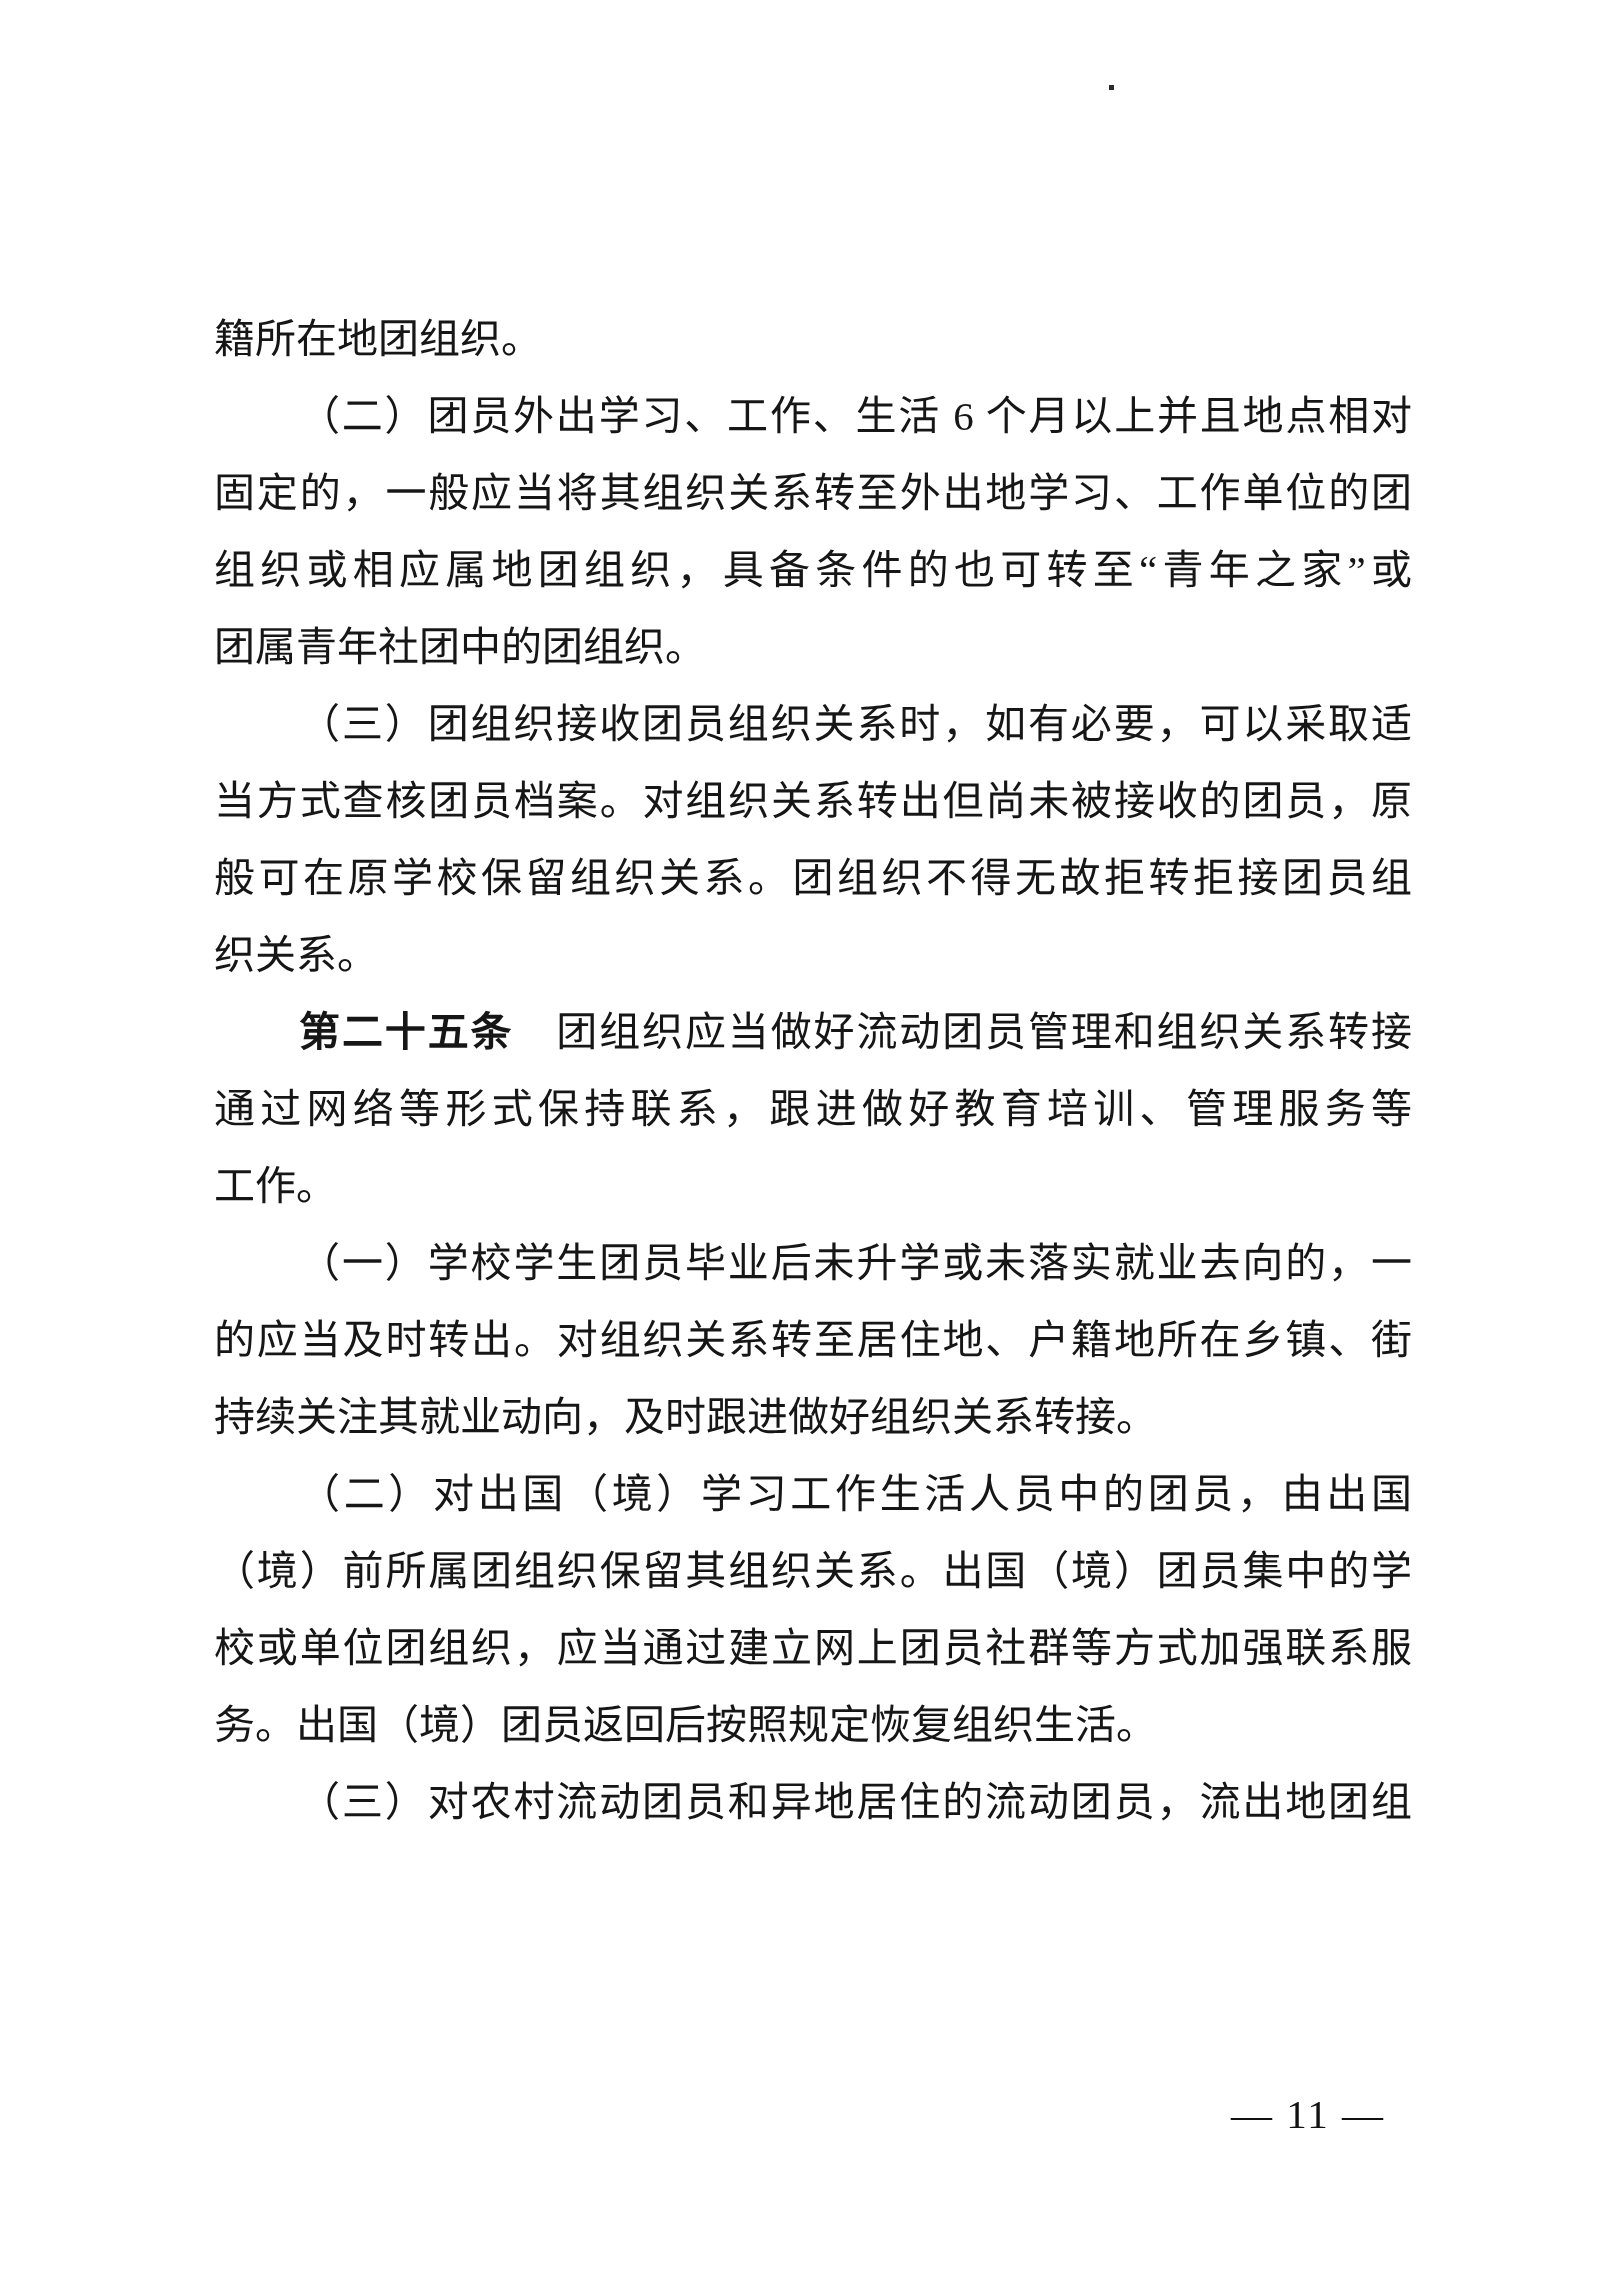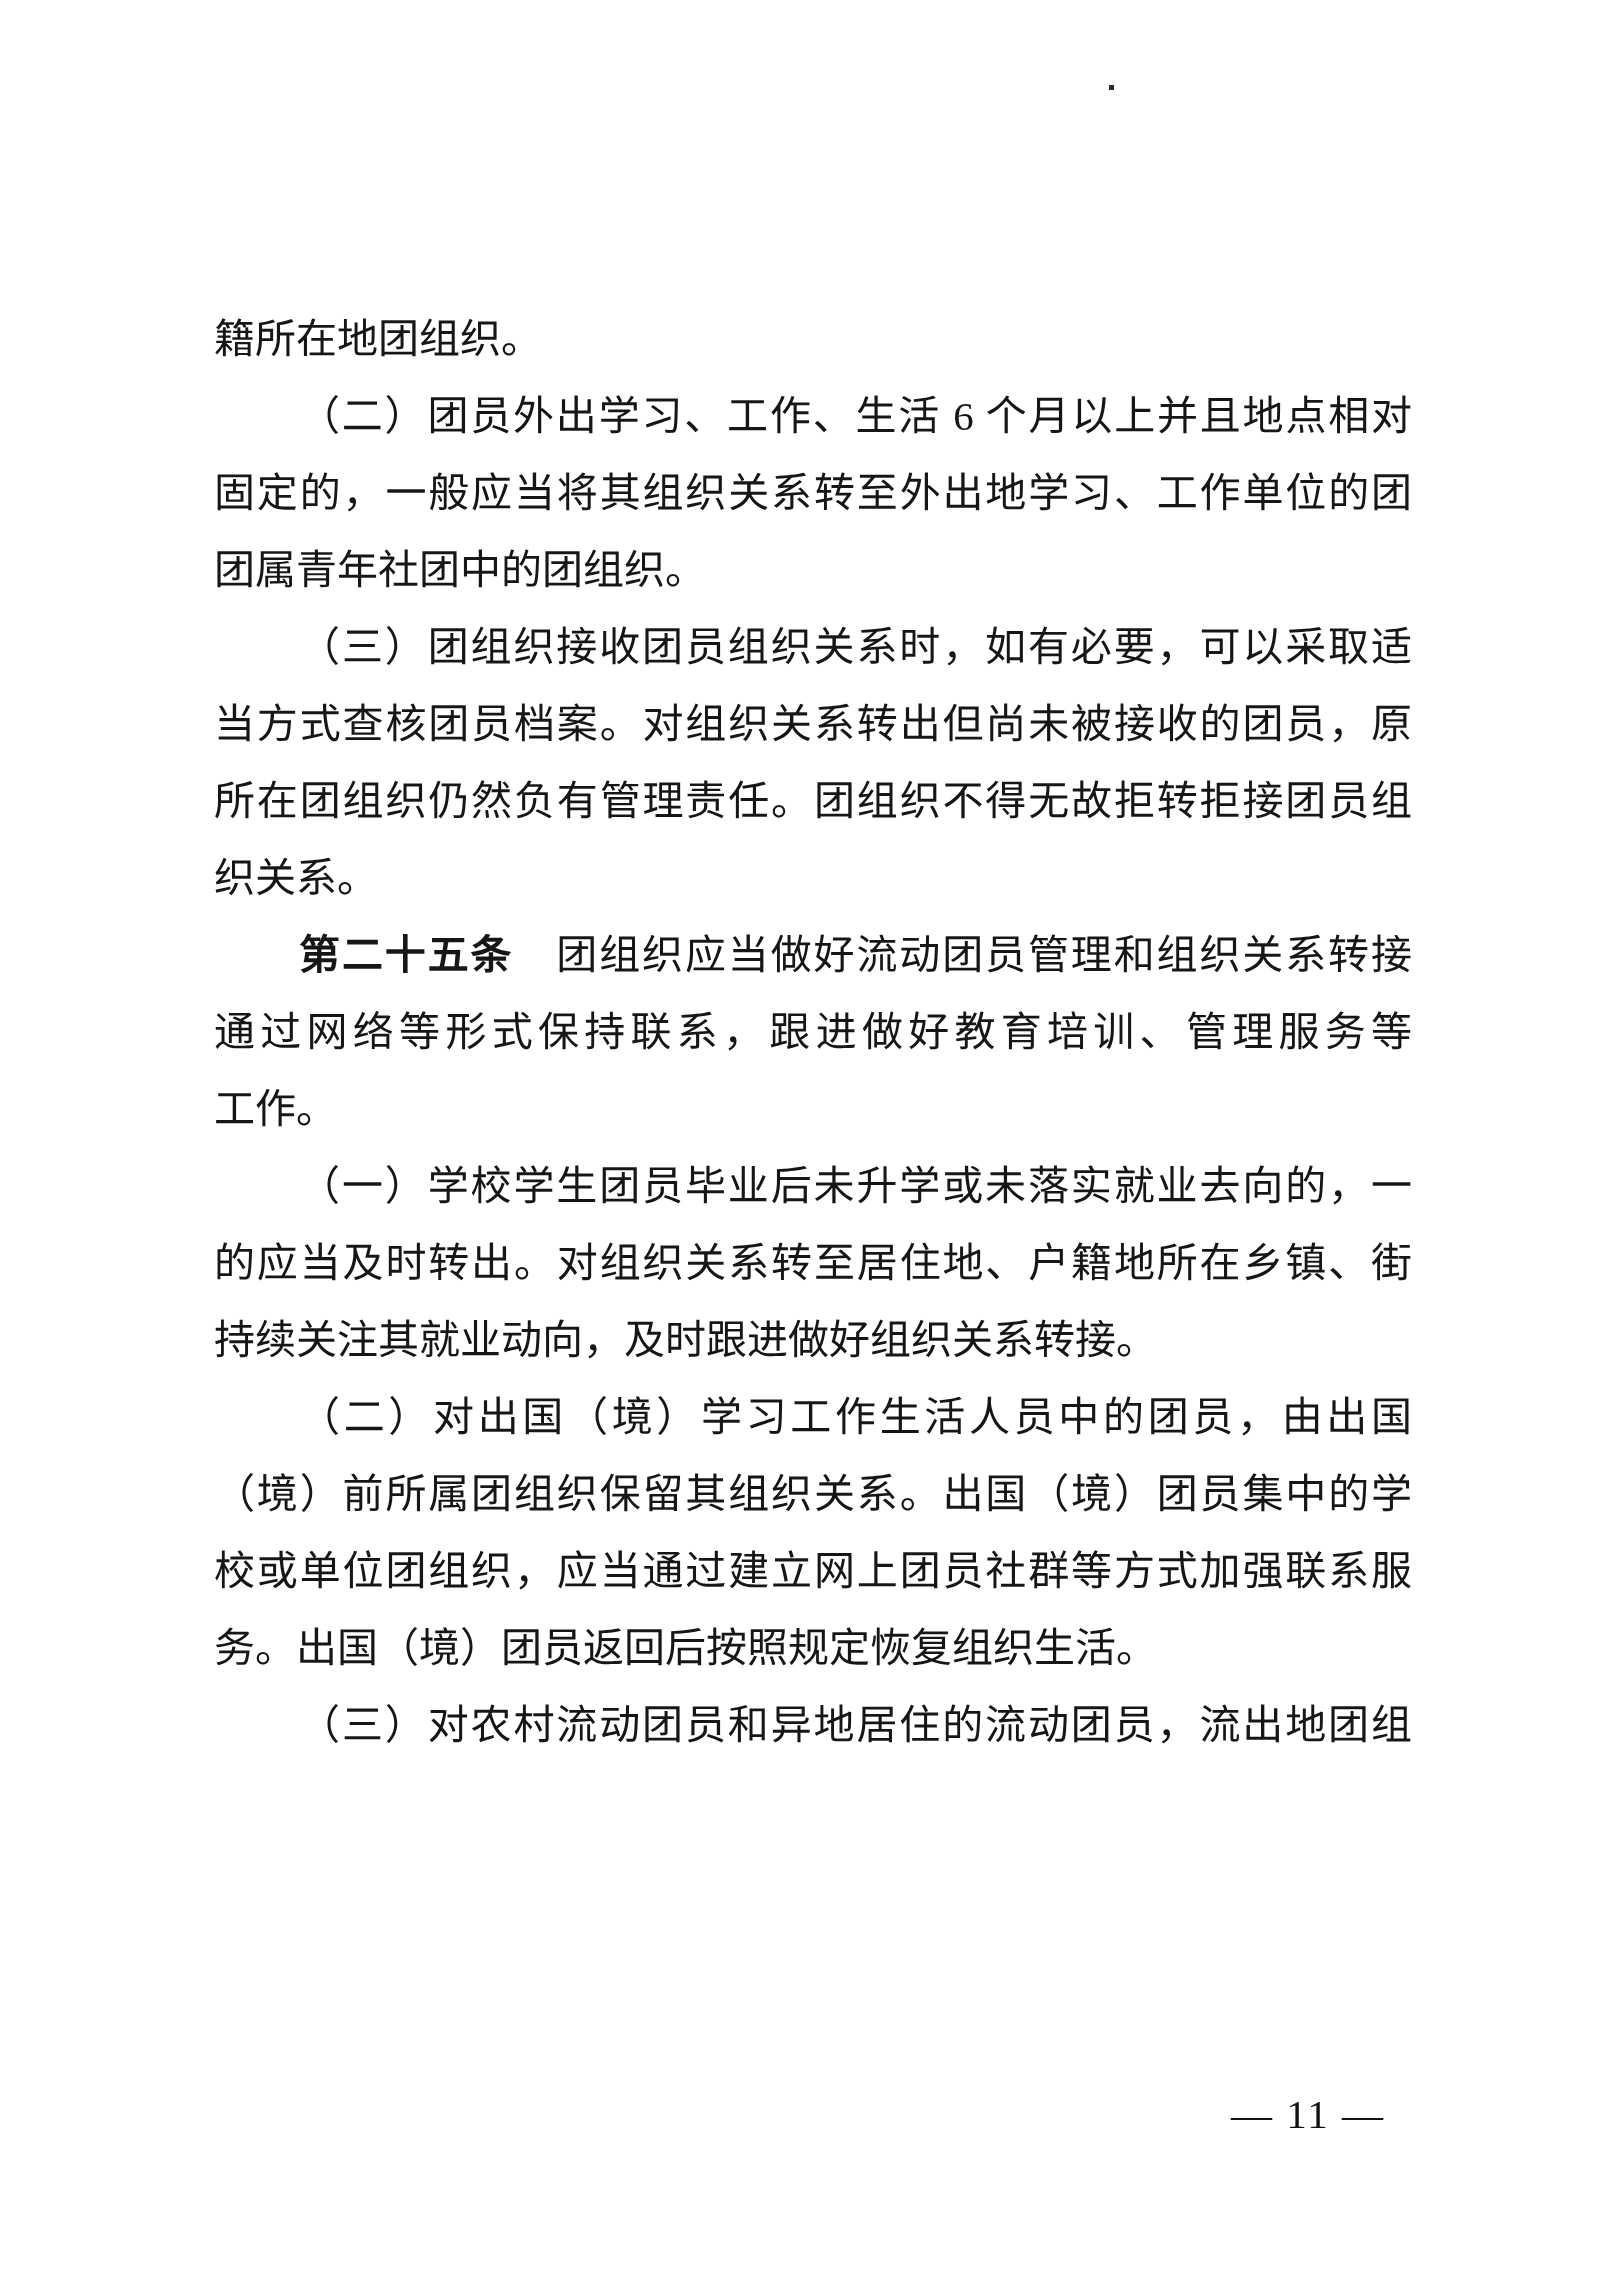--- a/index.html
+++ b/index.html
@@ -75,26 +75,27 @@
 
 <div class="page">
   <div class="scan-speck"></div>
   <div class="text-block">
       <div class="para">
         <div class="line last"><span class="run">籍所在地团组织。</span></div>
       </div>
       <div class="para">
         <div class="line indent"><span class="run">（二）团员外出学习、工作、生活 6 个月以上并且地点相对</span></div>
         <div class="line"><span class="run">固定的，一般应当将其组织关系转至外出地学习、工作单位的团</span></div>
+        <div class="line"><span class="run">组织或相应属地团组织，具备条件的也可转至“青年之家”或</span></div>
         <div class="line last"><span class="run">团属青年社团中的团组织。</span></div>
       </div>
       <div class="para">
         <div class="line indent"><span class="run">（三）团组织接收团员组织关系时，如有必要，可以采取适</span></div>
         <div class="line"><span class="run">当方式查核团员档案。对组织关系转出但尚未被接收的团员，原</span></div>
-        <div class="line"><span class="run">所在团组织仍然负有管理责任。团组织不得无故拒转拒接团员组</span></div>
+        <div class="line"><span class="run">般可在原学校保留组织关系。团组织不得无故拒转拒接团员组</span></div>
         <div class="line last"><span class="run">织关系。</span></div>
       </div>
       <div class="para">
         <div class="line indent"><span class="run run-bold">第二十五条</span><span class="run">　团组织应当做好流动团员管理和组织关系转接</span></div>
         <div class="line"><span class="run">通过网络等形式保持联系，跟进做好教育培训、管理服务等</span></div>
         <div class="line last"><span class="run">工作。</span></div>
       </div>
       <div class="para">
         <div class="line indent"><span class="run">（一）学校学生团员毕业后未升学或未落实就业去向的，一</span></div>
         <div class="line"><span class="run">的应当及时转出。对组织关系转至居住地、户籍地所在乡镇、街</span></div>

